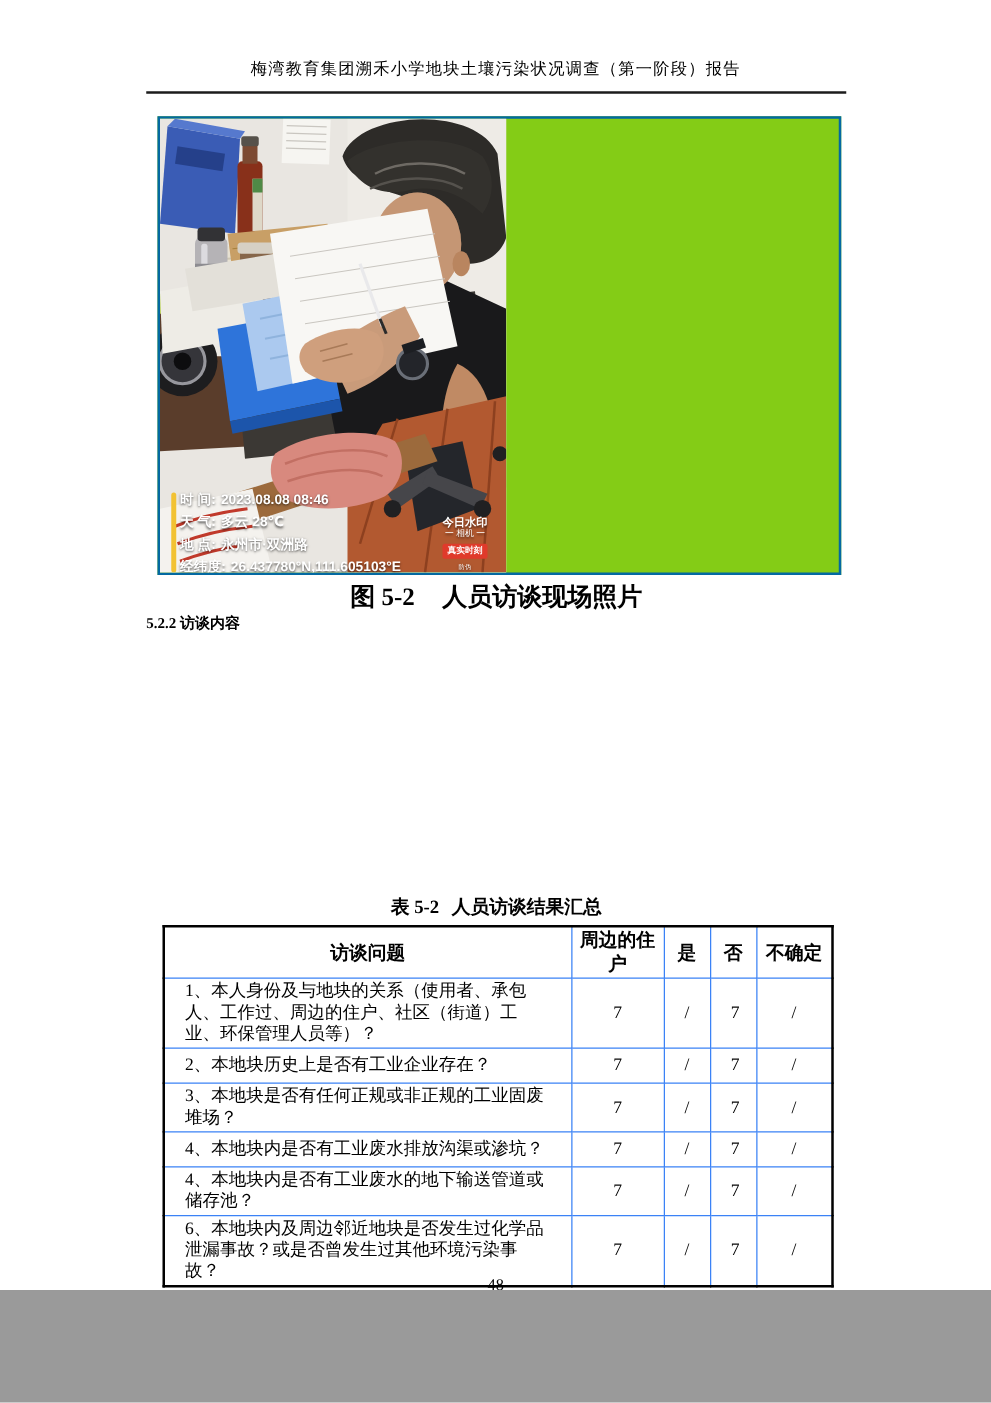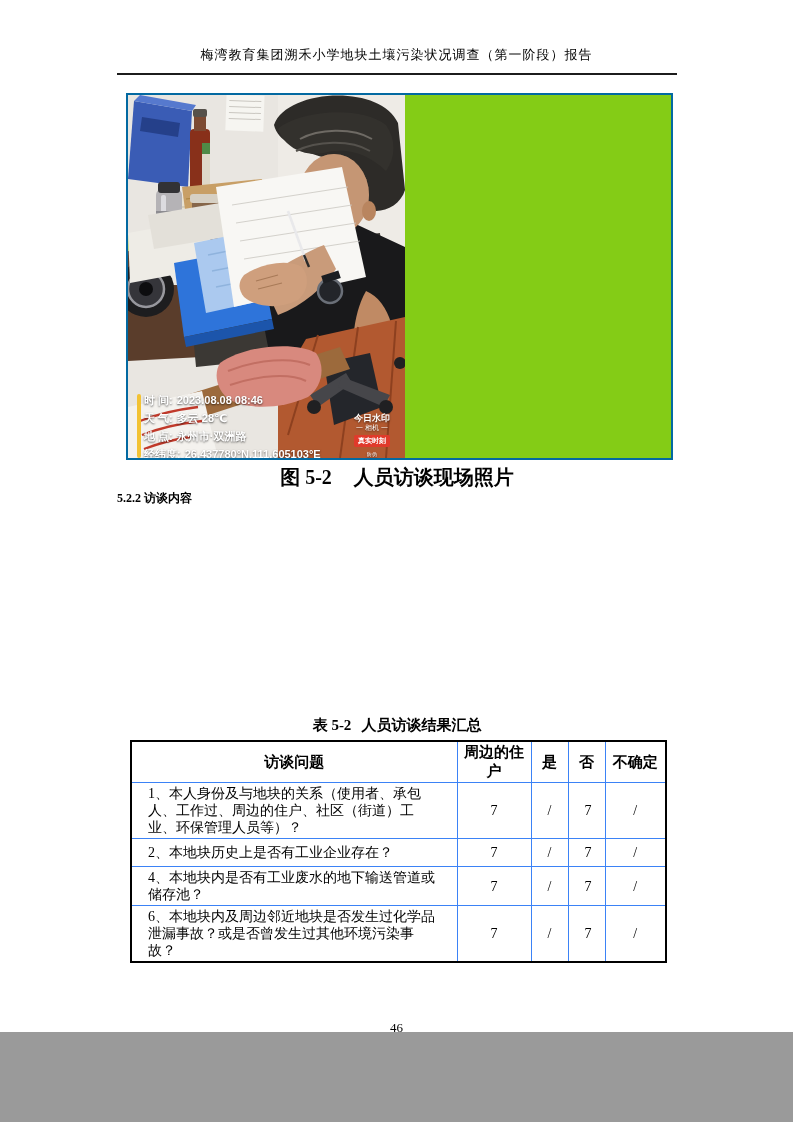--- a/index.html
+++ b/index.html
@@ -233,31 +233,45 @@
         <td class="ncell">/</td>
       </tr>
       <tr>
         <td class="qcell">2、本地块历史上是否有工业企业存在？</td>
         <td class="ncell">7</td>
         <td class="ncell">/</td>
         <td class="ncell">7</td>
         <td class="ncell">/</td>
       </tr>
       <tr>
+        <td class="qcell">3、本地块是否有任何正规或非正规的工业固废堆场？</td>
+        <td class="ncell">7</td>
+        <td class="ncell">/</td>
+        <td class="ncell">7</td>
+        <td class="ncell">/</td>
+      </tr>
+      <tr>
+        <td class="qcell">4、本地块内是否有工业废水排放沟渠或渗坑？</td>
+        <td class="ncell">7</td>
+        <td class="ncell">/</td>
+        <td class="ncell">7</td>
+        <td class="ncell">/</td>
+      </tr>
+      <tr>
         <td class="qcell">4、本地块内是否有工业废水的地下输送管道或储存池？</td>
         <td class="ncell">7</td>
         <td class="ncell">/</td>
         <td class="ncell">7</td>
         <td class="ncell">/</td>
       </tr>
       <tr>
         <td class="qcell">6、本地块内及周边邻近地块是否发生过化学品泄漏事故？或是否曾发生过其他环境污染事故？</td>
         <td class="ncell">7</td>
         <td class="ncell">/</td>
         <td class="ncell">7</td>
         <td class="ncell">/</td>
       </tr>
     </tbody>
   </table>
 
-  <div class="page-number">46</div>
+  <div class="page-number">48</div>
 
 </div>
 
 </body></html>

